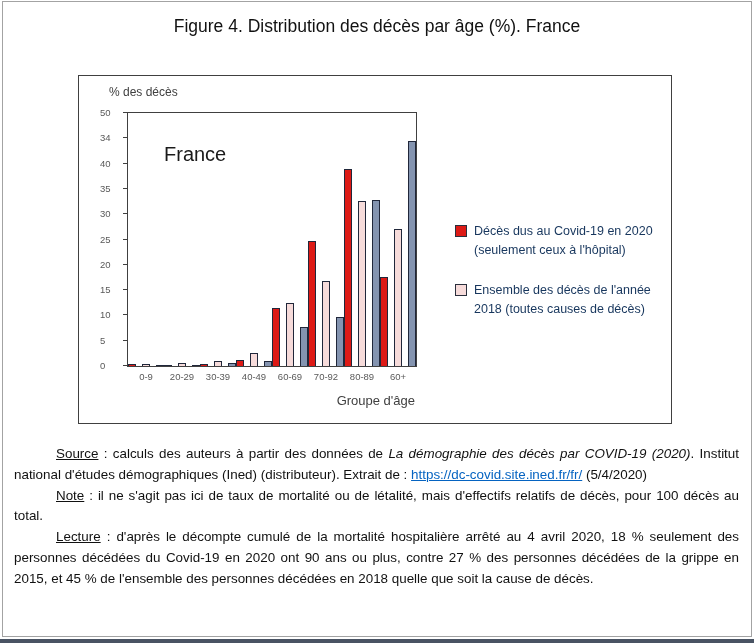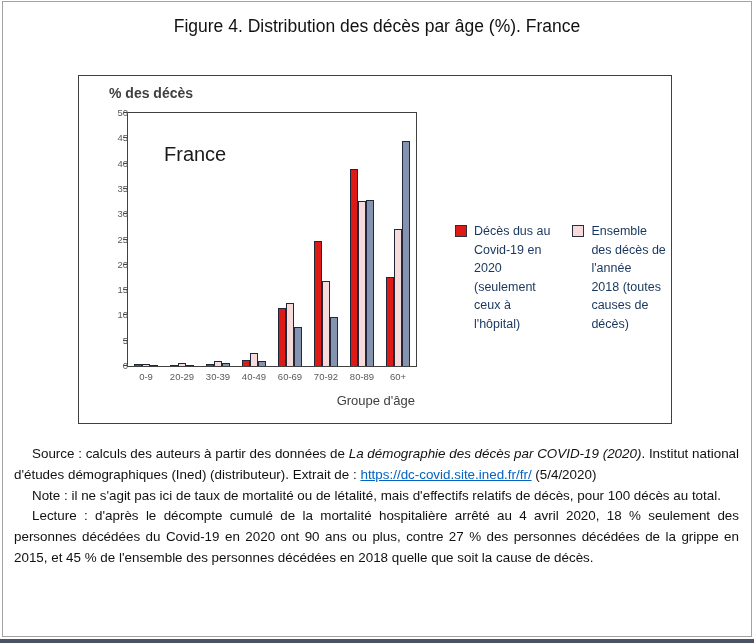--- a/index.html
+++ b/index.html
@@ -6,45 +6,45 @@
   body{
     width:754px;height:643px;position:relative;overflow:hidden;background:#ffffff;
     font-family:"Liberation Sans", sans-serif;color:#1a1a1a;
   }
   .frame{position:absolute;inset:1px 2px 6px 2px;border:1px solid #a3a3a3;pointer-events:none;}
   .bottom-strip{position:absolute;left:0;right:0;bottom:0;height:4px;background:#495363;}
   .fig-title{position:absolute;top:16px;left:0;right:0;text-align:center;font-size:17.5px;color:#111;}
 
   
   .panel{position:absolute;left:78px;top:75px;width:592px;height:347px;border:1px solid #404040;background:#fff;}
-  .y-axis-title{position:absolute;left:30px;top:9px;font-size:14px;color:#404040;font-weight:bold;}
+  .y-axis-title{position:absolute;left:30px;top:9px;font-size:12px;color:#404040;}
   .x-axis-title{position:absolute;left:48px;top:317px;width:288px;text-align:right;padding-right:2px;
                 font-size:13px;color:#404040;}
   .plot{position:absolute;left:48px;top:36px;width:288px;height:253px;border:1px solid #404040;box-sizing:content-box;}
   .country-label{position:absolute;left:36px;top:30px;font-size:20px;color:#1a1a1a;}
   .bar-groups{position:absolute;inset:0;display:flex;align-items:flex-end;}
-  .bar-group{flex:1;display:flex;align-items:flex-end;justify-content:center;position:relative;height:100%;}
+  .bar-group{flex:1;display:flex;align-items:flex-end;justify-content:space-between;position:relative;height:100%;}
   .bar{width:8px;box-sizing:border-box;border:1px solid #20273a;border-bottom:none;flex:none;}
   .xlab{position:absolute;top:100%;margin-top:5px;left:50%;transform:translateX(-50%);
         font-size:9.5px;color:#595959;white-space:nowrap;}
   .ytick{position:absolute;right:100%;width:5px;height:1px;background:#404040;}
-  .ylab{position:absolute;right:100%;width:20px;text-align:right;
+  .ylab{position:absolute;right:100%;margin-right:8px;width:20px;text-align:left;
         font-size:9.5px;color:#595959;}
 
   
-  .legend{position:absolute;left:376px;top:146px;width:212px;display:flex;flex-direction:row;gap:22px;}
+  .legend{position:absolute;left:376px;top:146px;width:212px;display:flex;flex-direction:column;gap:22px;}
   .legend-item{display:flex;align-items:flex-start;}
   .swatch{width:10px;height:10px;border:1px solid #2a2f3d;margin:3px 7px 0 0;flex:none;}
   .legend-text{font-size:12.5px;line-height:1.48;color:#17365D;}
 
   
   .notes{position:absolute;left:14px;right:15px;top:444px;font-size:13.4px;line-height:20.8px;
          text-align:justify;color:#111;}
   .notes p{margin:0;text-indent:18px;}
-  .u{}
+  .u{text-decoration:underline;margin-left:24px;}
   .it{font-style:italic;}
   a.link{color:#0563C1;text-decoration:underline;cursor:pointer;}
 </style>
 </head>
 <body>
 
 <div class="frame"></div>
 
 <div class="fig-title">Figure 4. Distribution des décès par âge (%). France</div>
 
@@ -65,21 +65,21 @@
         <div class="ylab" style="bottom: 96px;">20</div>
         <div class="ytick" style="bottom: 126px;"></div>
         <div class="ylab" style="bottom: 121px;">25</div>
         <div class="ytick" style="bottom: 152px;"></div>
         <div class="ylab" style="bottom: 147px;">30</div>
         <div class="ytick" style="bottom: 177px;"></div>
         <div class="ylab" style="bottom: 172px;">35</div>
         <div class="ytick" style="bottom: 202px;"></div>
         <div class="ylab" style="bottom: 197px;">40</div>
         <div class="ytick" style="bottom: 228px;"></div>
-        <div class="ylab" style="bottom: 223px;">45</div>
+        <div class="ylab" style="bottom: 223px;">34</div>
         <div class="ytick" style="bottom: 253px;"></div>
         <div class="ylab" style="bottom: 248px;">50</div>
       </div>
     <div class="bar-groups" id="bar-groups">
         <div class="bar-group">
           <div class="bar" style="height: 2px; background: rgb(221, 26, 22);"></div>
           <div class="bar" style="height: 2px; background: rgb(246, 219, 218);"></div>
           <div class="bar" style="height: 1px; background: rgb(132, 148, 176);"></div>
           <div class="xlab">0-9</div>
         </div>

